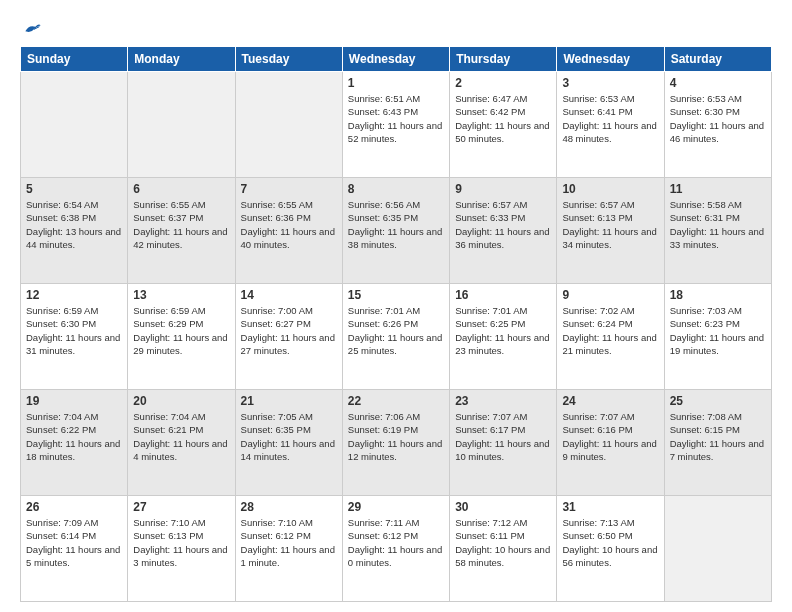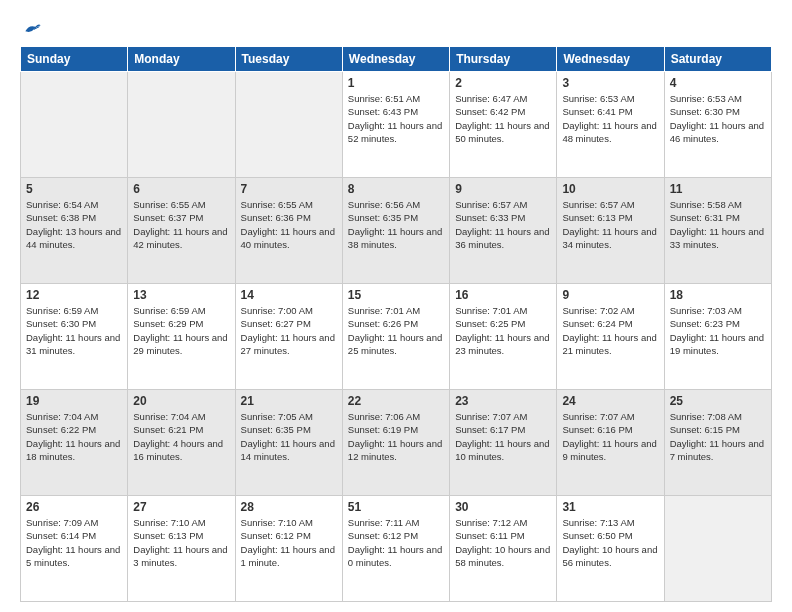--- a/index.html
+++ b/index.html
@@ -218,21 +218,21 @@
             <div class="day-info"><span>Sunrise: 7:03 AM</span><br><span>Sunset: 6:23 PM</span><br><span>Daylight: 11 hours and 19 minutes.</span></div>
           </td>
         </tr>
         <tr class="row-shaded">
           <td>
             <div class="day-number">19</div>
             <div class="day-info"><span>Sunrise: 7:04 AM</span><br><span>Sunset: 6:22 PM</span><br><span>Daylight: 11 hours and 18 minutes.</span></div>
           </td>
           <td>
             <div class="day-number">20</div>
-            <div class="day-info"><span>Sunrise: 7:04 AM</span><br><span>Sunset: 6:21 PM</span><br><span>Daylight: 4 hours and 16 minutes.</span></div>
+            <div class="day-info"><span>Sunrise: 7:04 AM</span><br><span>Sunset: 6:21 PM</span><br><span>Daylight: 11 hours and 4 minutes.</span></div>
           </td>
           <td>
             <div class="day-number">21</div>
             <div class="day-info"><span>Sunrise: 7:05 AM</span><br><span>Sunset: 6:35 PM</span><br><span>Daylight: 11 hours and 14 minutes.</span></div>
           </td>
           <td>
             <div class="day-number">22</div>
             <div class="day-info"><span>Sunrise: 7:06 AM</span><br><span>Sunset: 6:19 PM</span><br><span>Daylight: 11 hours and 12 minutes.</span></div>
           </td>
           <td>
@@ -255,21 +255,21 @@
           </td>
           <td>
             <div class="day-number">27</div>
             <div class="day-info"><span>Sunrise: 7:10 AM</span><br><span>Sunset: 6:13 PM</span><br><span>Daylight: 11 hours and 3 minutes.</span></div>
           </td>
           <td>
             <div class="day-number">28</div>
             <div class="day-info"><span>Sunrise: 7:10 AM</span><br><span>Sunset: 6:12 PM</span><br><span>Daylight: 11 hours and 1 minute.</span></div>
           </td>
           <td>
-            <div class="day-number">51</div>
+            <div class="day-number">29</div>
             <div class="day-info"><span>Sunrise: 7:11 AM</span><br><span>Sunset: 6:12 PM</span><br><span>Daylight: 11 hours and 0 minutes.</span></div>
           </td>
           <td>
             <div class="day-number">30</div>
             <div class="day-info"><span>Sunrise: 7:12 AM</span><br><span>Sunset: 6:11 PM</span><br><span>Daylight: 10 hours and 58 minutes.</span></div>
           </td>
           <td>
             <div class="day-number">31</div>
             <div class="day-info"><span>Sunrise: 7:13 AM</span><br><span>Sunset: 6:50 PM</span><br><span>Daylight: 10 hours and 56 minutes.</span></div>
           </td>

